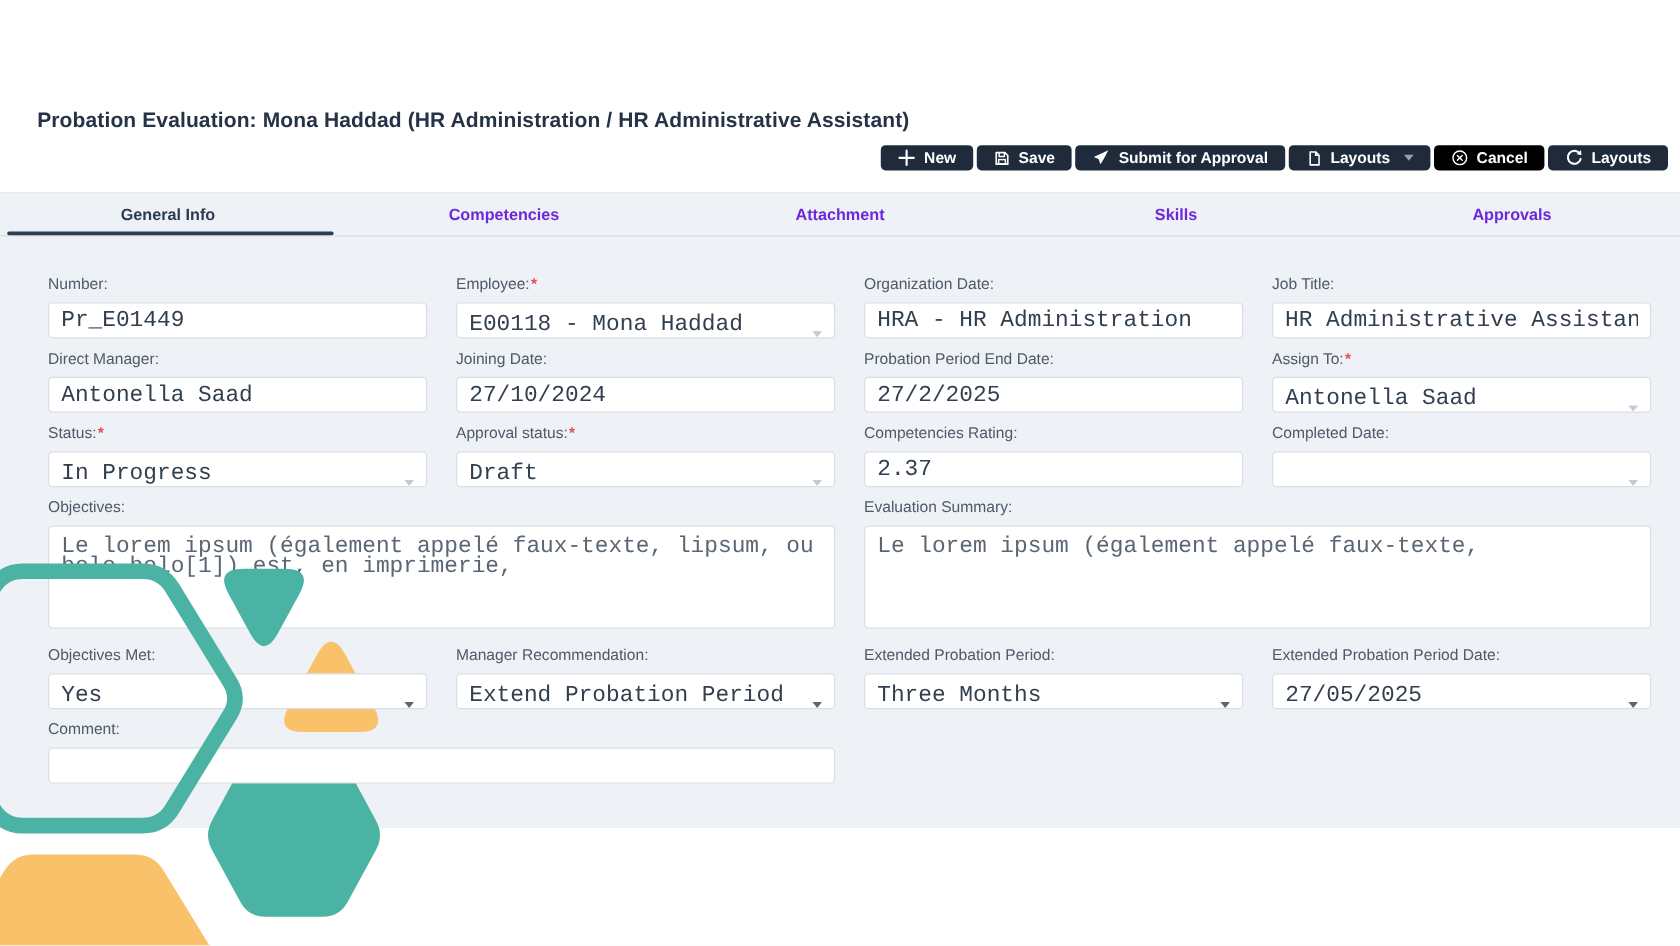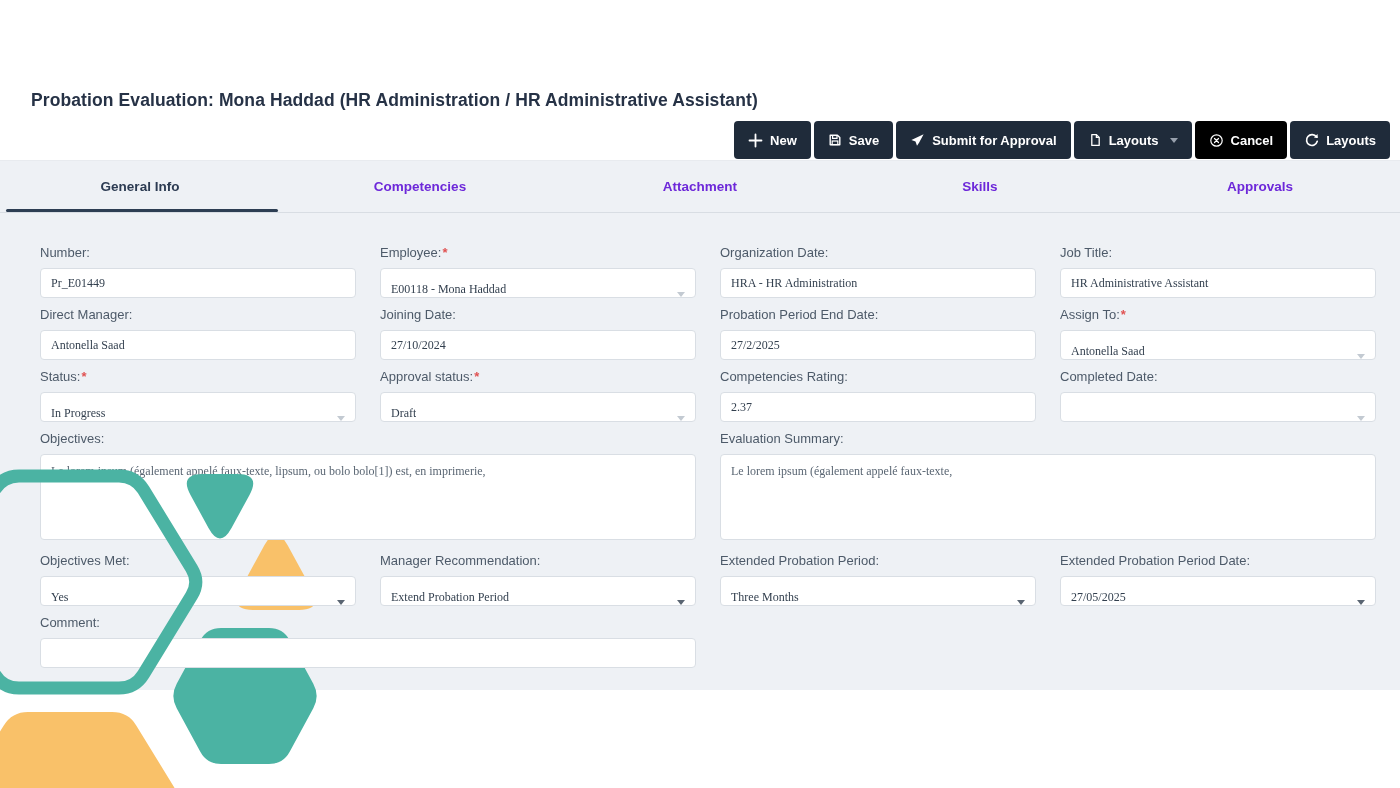--- a/index.html
+++ b/index.html
@@ -4,40 +4,40 @@
 <style>
   html,body{margin:0;padding:0;}
   body{
     width:1400px;height:788px;position:relative;overflow:hidden;
     background:#ffffff;font-family:"Liberation Sans",sans-serif;
   }
   
   .page-header{position:absolute;top:80px;left:0;width:1400px;height:81px;background:#fff;border-bottom:1px solid #e8ebef;box-sizing:border-box;}
   .page-title{position:absolute;left:31px;top:10px;margin:0;font-size:17.5px;font-weight:700;color:#263246;letter-spacing:.1px;text-align:right;}
   .toolbar{position:absolute;right:10px;top:41px;display:flex;gap:3px;}
-  .btn{display:inline-flex;align-items:center;gap:7px;height:38px;padding:0 14px;border:none;border-radius:4px;
+  .btn{display:inline-flex;align-items:center;gap:7px;height:21px;padding:0 14px;border:none;border-radius:4px;
        background:#1f2b3a;color:#fff;font-family:inherit;font-size:13px;font-weight:600;cursor:pointer;white-space:nowrap;}
   .btn.cancel{background:#000000;}
   .btn-icon{display:inline-flex;align-items:center;}
   .caret-sm{width:0;height:0;border-left:4px solid transparent;border-right:4px solid transparent;border-top:5px solid #97a0ac;margin-left:4px;}
   
   .gray-band{position:absolute;top:161px;left:0;width:1400px;height:529px;background:#eef1f5;}
-  .tabbar{display:flex;height:52px;border-bottom:1px solid #d8dde3;box-sizing:border-box;}
+  .tabbar{display:flex;height:36px;border-bottom:1px solid #d8dde3;box-sizing:border-box;}
   .tab{flex:1;display:flex;align-items:center;justify-content:center;position:relative;
        font-size:13.5px;font-weight:700;color:#6d28d9;cursor:pointer;}
   .tab.active{color:#2c3b52;}
   .tab-underline{position:absolute;left:6px;right:2px;bottom:0;height:3.5px;background:#2d3e53;border-radius:3px;}
   
   .form{position:relative;z-index:2;display:grid;grid-template-columns:repeat(4,1fr);column-gap:24px;row-gap:9px;padding:32px 24px 0;margin-left:16px;}
   .fg{min-width:0;}
   .span2{grid-column:span 2;}
   .fg label{display:block;margin-bottom:8px;font-size:13px;line-height:15px;color:#4d5a69;}
   .req{color:#e05252;margin-left:1px;font-weight:700;}
   .control{width:100%;height:30px;box-sizing:border-box;border:1px solid #d9dee4;border-radius:4px;background:#fff;
-           padding:0 10px;font-family:Liberation Serif, serif;font-size:12px;color:#323f4e;outline:none;}
+           padding:0 10px;font-family:Liberation Mono, monospace;font-size:19px;color:#323f4e;outline:none;}
   .select{display:flex;align-items:flex-end;justify-content:space-between;cursor:pointer;}
   .sel-text{overflow:hidden;text-overflow:ellipsis;white-space:nowrap;}
   .caret{width:0;height:0;border-left:4.5px solid transparent;border-right:4.5px solid transparent;border-top:5.5px solid;flex:0 0 auto;margin-left:6px;}
   .caret.light{color:#c3cad2;border-top-color:#c3cad2;}
   .caret.dark{color:#5a6572;border-top-color:#5a6572;}
   textarea.control{height:86px;padding:8px 10px;resize:none;color:#5a6673;line-height:17px;}
   
   .shapes{position:absolute;top:0;left:0;width:1400px;height:788px;pointer-events:none;}
   .shapes-back{z-index:1;}
   .shapes-front{z-index:3;}

